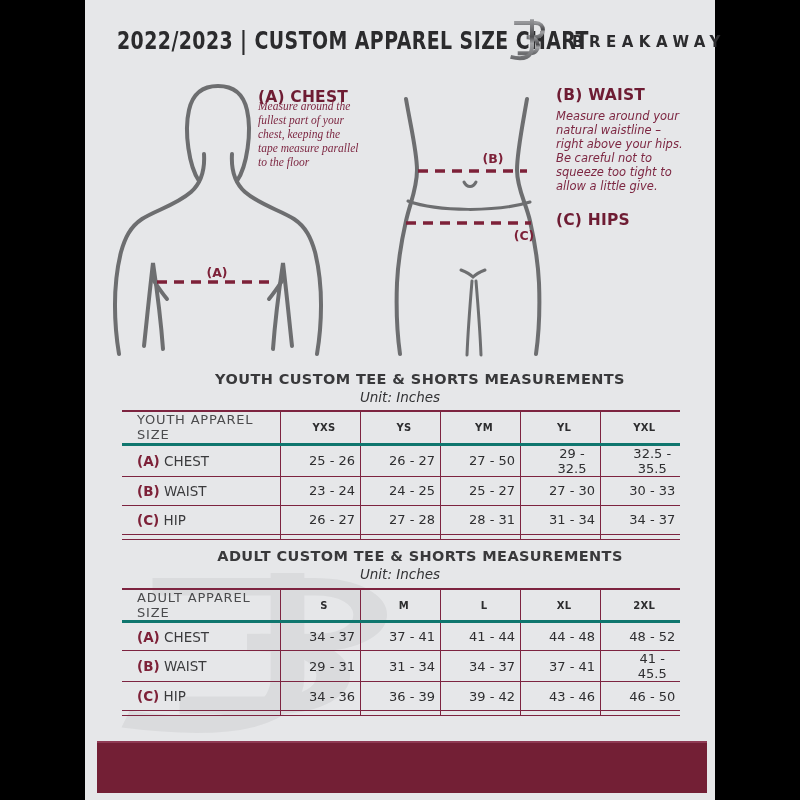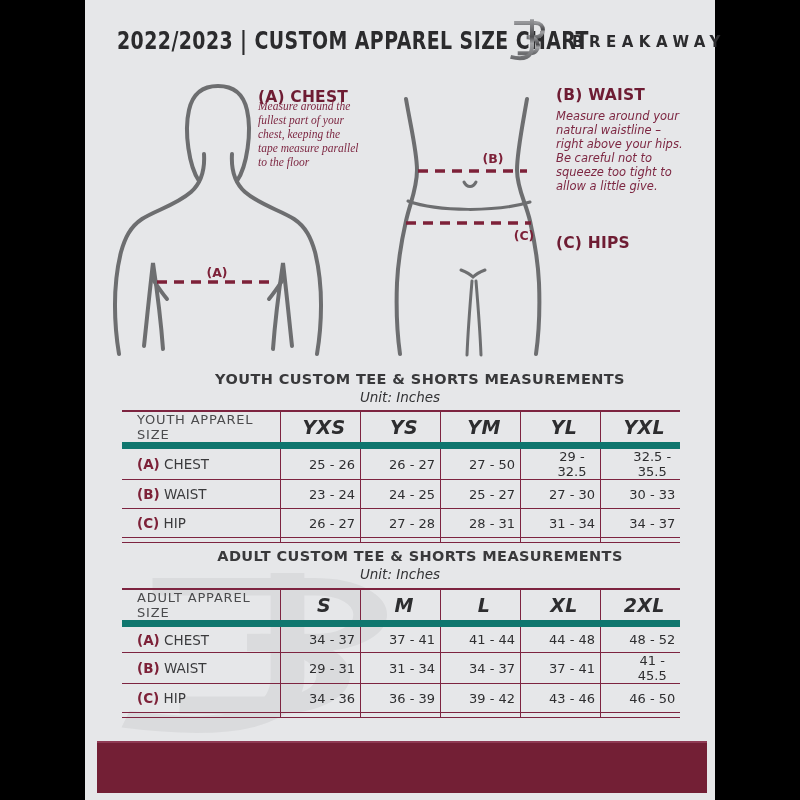--- a/index.html
+++ b/index.html
@@ -44,26 +44,26 @@
     position:absolute;left:0;width:630px;text-align:center;
     color:#323234;font-weight:400;font-style:italic;font-size:13.5px;z-index:2;
   }
   
   table.sizetable{
     position:absolute;border-collapse:collapse;table-layout:fixed;width:558px;left:37px;z-index:2;
     background:transparent;
   }
   .sizetable th,.sizetable td{padding:0;margin:0;}
   .sizetable th{
-    border-top:2px solid #7d2440;border-bottom:7px solid #0f766e;
+    border-top:2px solid #7d2440;border-bottom:3px solid #0f766e;
     font-weight:400;font-size:13px;color:#4b4b4d;letter-spacing:.8px;
     text-align:left;padding-left:15px;
   }
   .sizetable th.size{
-    text-align:center;padding-left:8px;font-weight:700;color:#2d2d2f;font-size:19px;letter-spacing:.3px;font-style:italic;
+    text-align:center;padding-left:8px;font-weight:700;color:#2d2d2f;font-size:10px;letter-spacing:.3px;
   }
   .sizetable th+th,.sizetable td+td{border-left:1.5px solid #7d2440;}
   .sizetable td{
     border-bottom:1px solid #7d2440;text-align:center;
     font-size:13px;color:#2e2e30;padding-left:24px;
   }
   .sizetable td.rowlabel{text-align:left;padding-left:15px;font-size:13.5px;color:#3a3a3c;}
   .sizetable td.rowlabel b{color:#7d2138;font-weight:700;}
   .sizetable tr.foot td{height:4px;border-bottom:1px solid #7d2440;}
   
@@ -144,21 +144,21 @@
 to the floor</div>
 
   <div class="guide-head" style="left:471px;top:86px;">(B) WAIST</div>
   <div class="guide-body" style="left:471px;top:110px;">Measure around your
 natural waistline –
 right above your hips.
 Be careful not to
 squeeze too tight to
 allow a little give.</div>
 
-  <div class="guide-head" style="left:471px;top:234px;">(C) HIPS</div>
+  <div class="guide-head" style="left:471px;top:211px;">(C) HIPS</div>
 
   <div class="sec-title" style="top:371px;">YOUTH CUSTOM TEE &amp; SHORTS MEASUREMENTS</div>
   <div class="sec-unit" style="top:389px;">Unit: Inches</div>
 
   <table class="sizetable" style="top:410px;">
     <colgroup>
         <col style="width:158px">
         <col style="width:80px">
         <col style="width:80px">
         <col style="width:80px">

